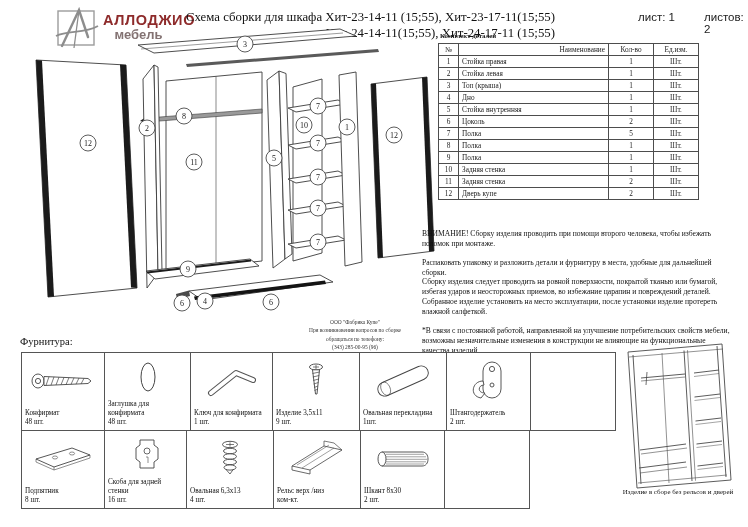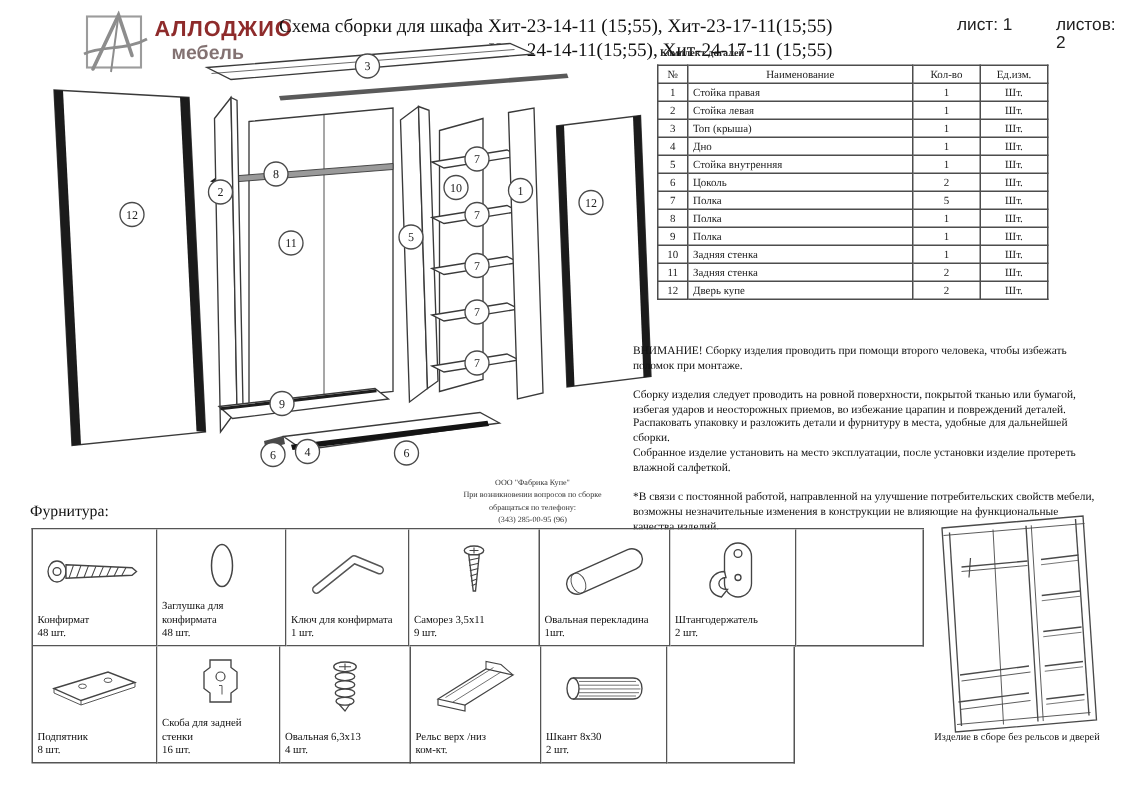--- a/index.html
+++ b/index.html
@@ -18,21 +18,21 @@
   .doc-title { font-size:12.8px; line-height:1.28; color:#111; }
   .sheet-info { font-family:"Liberation Sans", sans-serif; font-size:11.5px; color:#222; }
 
   
   .parts-caption { font-size:6.8px; font-weight:bold; color:#222; }
   table.parts { border-collapse:collapse; }
   table.parts th, table.parts td {
     border:1px solid #4d4d4d; font-size:7.3px; font-weight:normal;
     height:12px; padding:0 3px; white-space:nowrap; color:#222;
   }
-  table.parts th { text-align:center; }
+  table.parts th { text-align:right; }
   .c { text-align:center !important; }
 
   
   .notes { font-size:7.6px; line-height:1.3; color:#111; width:310px; }
   .notes p { margin:0; }
   .notes .gap-after { margin-bottom:9px; }
   .notes .gap-before { margin-top:9px; }
 
   
   .factory { font-size:5.4px; line-height:1.55; text-align:center; color:#333; width:130px; }
@@ -282,22 +282,22 @@
         <td class="c">12</td>
         <td>Дверь купе</td>
         <td class="c">2</td>
         <td class="c">Шт.</td>
       </tr>
 </tbody>
   </table>
 
 <div class="abs notes" style="left:422px; top:229px;">
   <p class="gap-after">ВНИМАНИЕ! Сборку изделия проводить при помощи второго человека, чтобы избежать поломок при монтаже.</p>
+  <p>Распаковать упаковку и разложить детали и фурнитуру в места, удобные для дальнейшей сборки.</p>
   <p>Сборку изделия следует проводить на ровной поверхности, покрытой тканью или бумагой, избегая ударов и неосторожных приемов, во избежание царапин и повреждений деталей.</p>
-  <p>Распаковать упаковку и разложить детали и фурнитуру в места, удобные для дальнейшей сборки.</p>
   <p class="gap-after">Собранное изделие установить на место эксплуатации, после установки изделие протереть влажной салфеткой.</p>
   <p class="gap-before">*В связи с постоянной работой, направленной на улучшение потребительских свойств мебели, возможны незначительные изменения в конструкции не влияющие на функциональные качества изделий.</p>
 </div>
 
 <div class="abs hw-heading" style="left:20px; top:336px;">Фурнитура:</div>
 
 <div class="hw-grid">
   <div class="hw-row">
 
     <div class="hw-cell" style="width:83px">
@@ -343,21 +343,21 @@
     <div class="hw-cell" style="width:87px">
       <div class="hw-draw">
           <svg width="66" height="42" viewBox="0 0 66 42" fill="none" stroke="#444" stroke-width="0.9">
         <ellipse cx="33" cy="7" rx="6.5" ry="3" fill="#fff"></ellipse>
         <path d="M30,7 L36,7 M33,5 L33,9" stroke-width="0.7"></path>
         <path d="M29.5,9.8 L36.5,9.8 L34,34 L32.5,34 Z" fill="#fff"></path>
         <path d="M29.5,13.5 L36.5,12 M29.8,17 L36.2,15.5 M30.2,20.5 L35.8,19 M30.6,24 L35.4,22.5 M31,27.5 L35,26 M31.5,30.5 L34.6,29.2" stroke-width="0.7"></path>
       </svg>
         </div>
       <div class="hw-label">
-          <div>Саморез 3,5х11</div>
+          <div>Изделие 3,5х11</div>
           <div>9 шт.</div>
         </div>
     </div>
 
     <div class="hw-cell" style="width:87px">
       <div class="hw-draw">
           <svg width="70" height="46" viewBox="0 0 70 46" fill="none" stroke="#444" stroke-width="0.9">
         <g transform="rotate(-24 35 23)">
           <rect x="8" y="16" width="54" height="14" rx="7" fill="#fff"></rect>
           <ellipse cx="16" cy="23" rx="4.5" ry="7" stroke-width="0.6"></ellipse>

